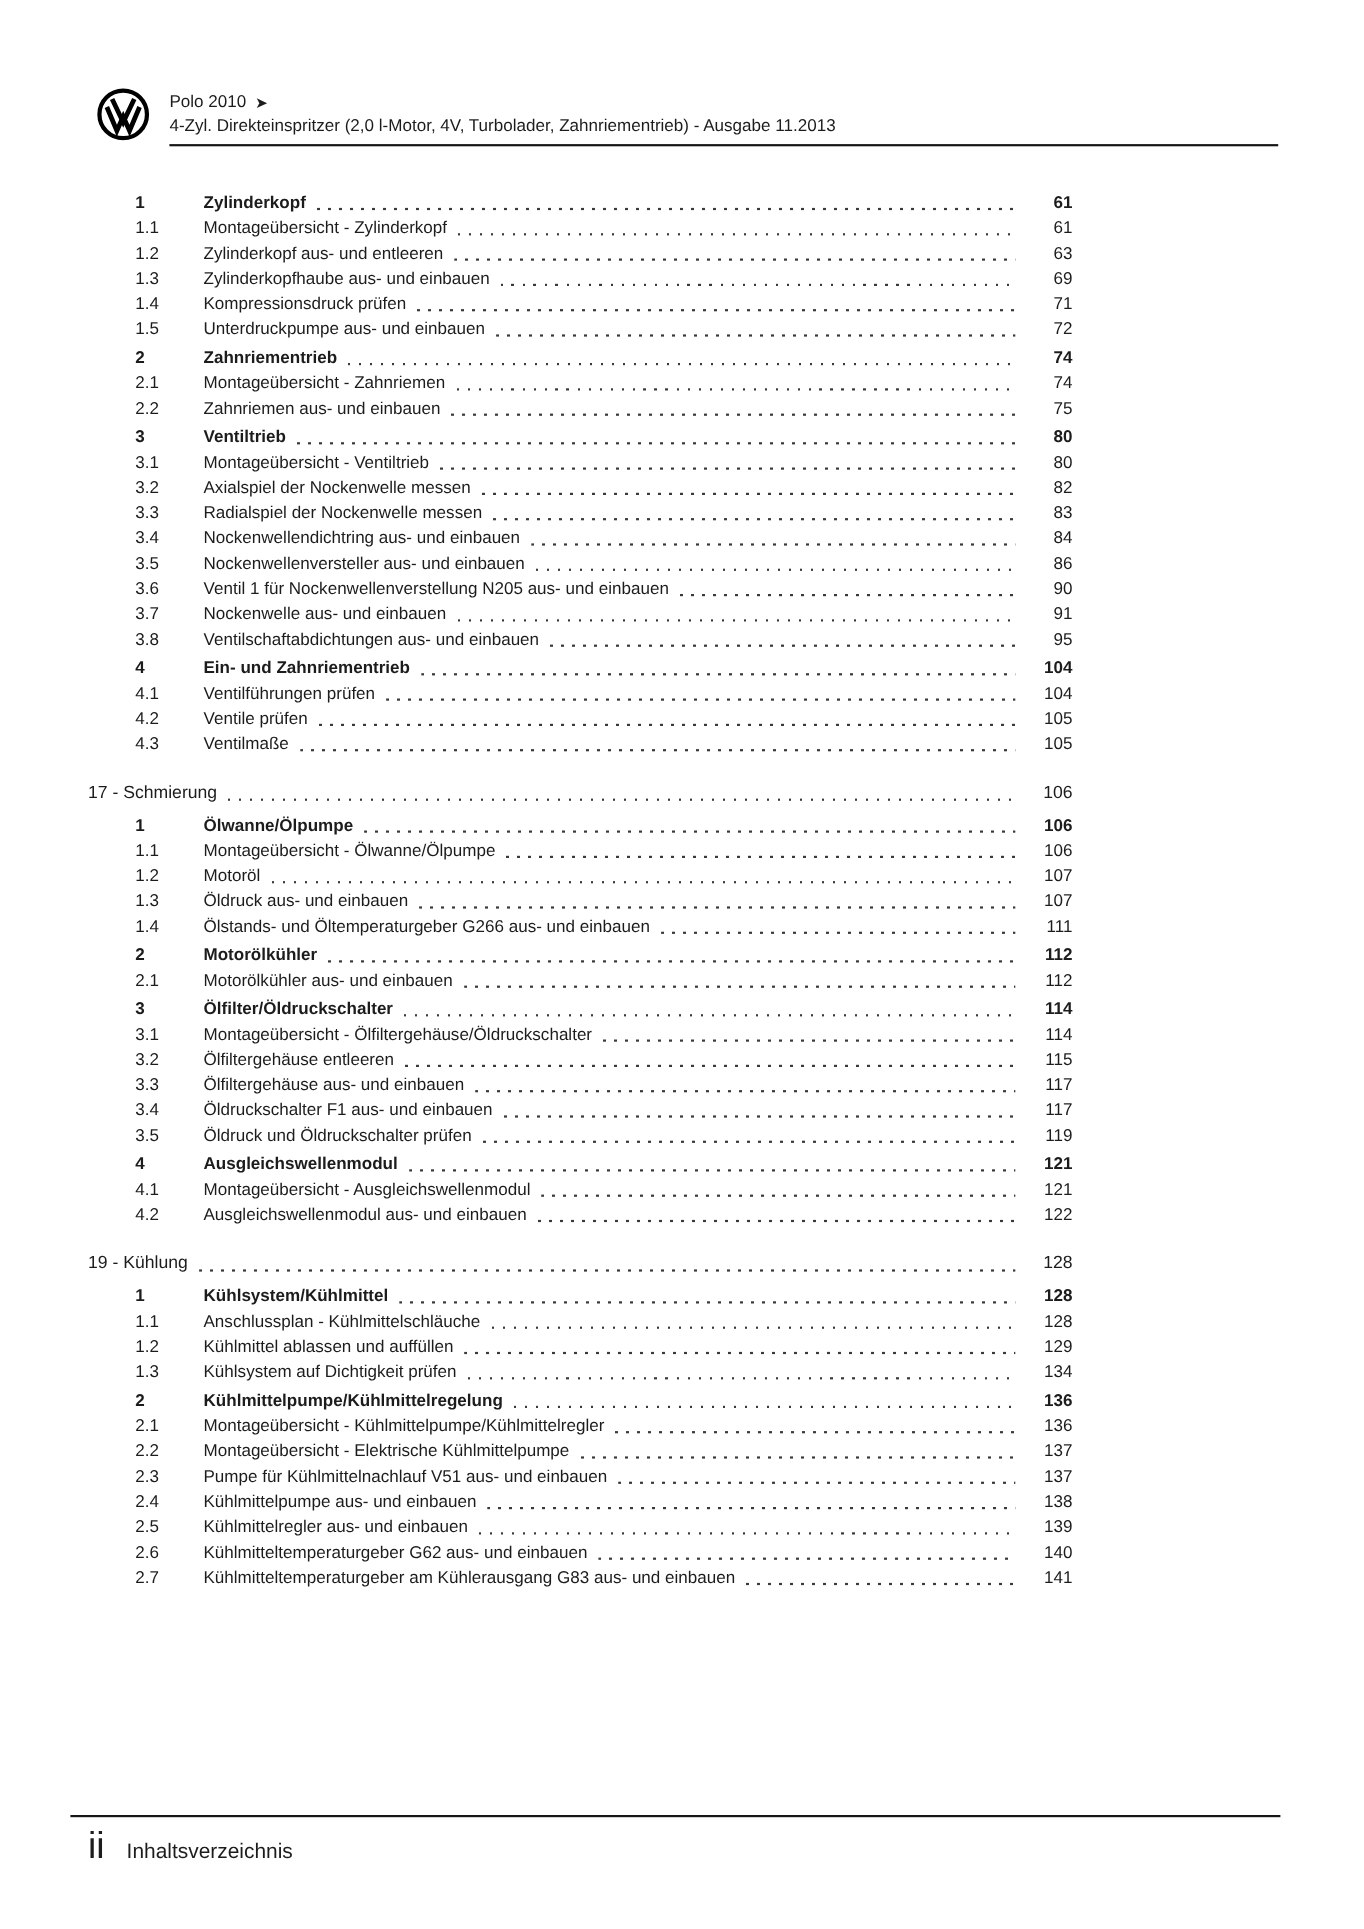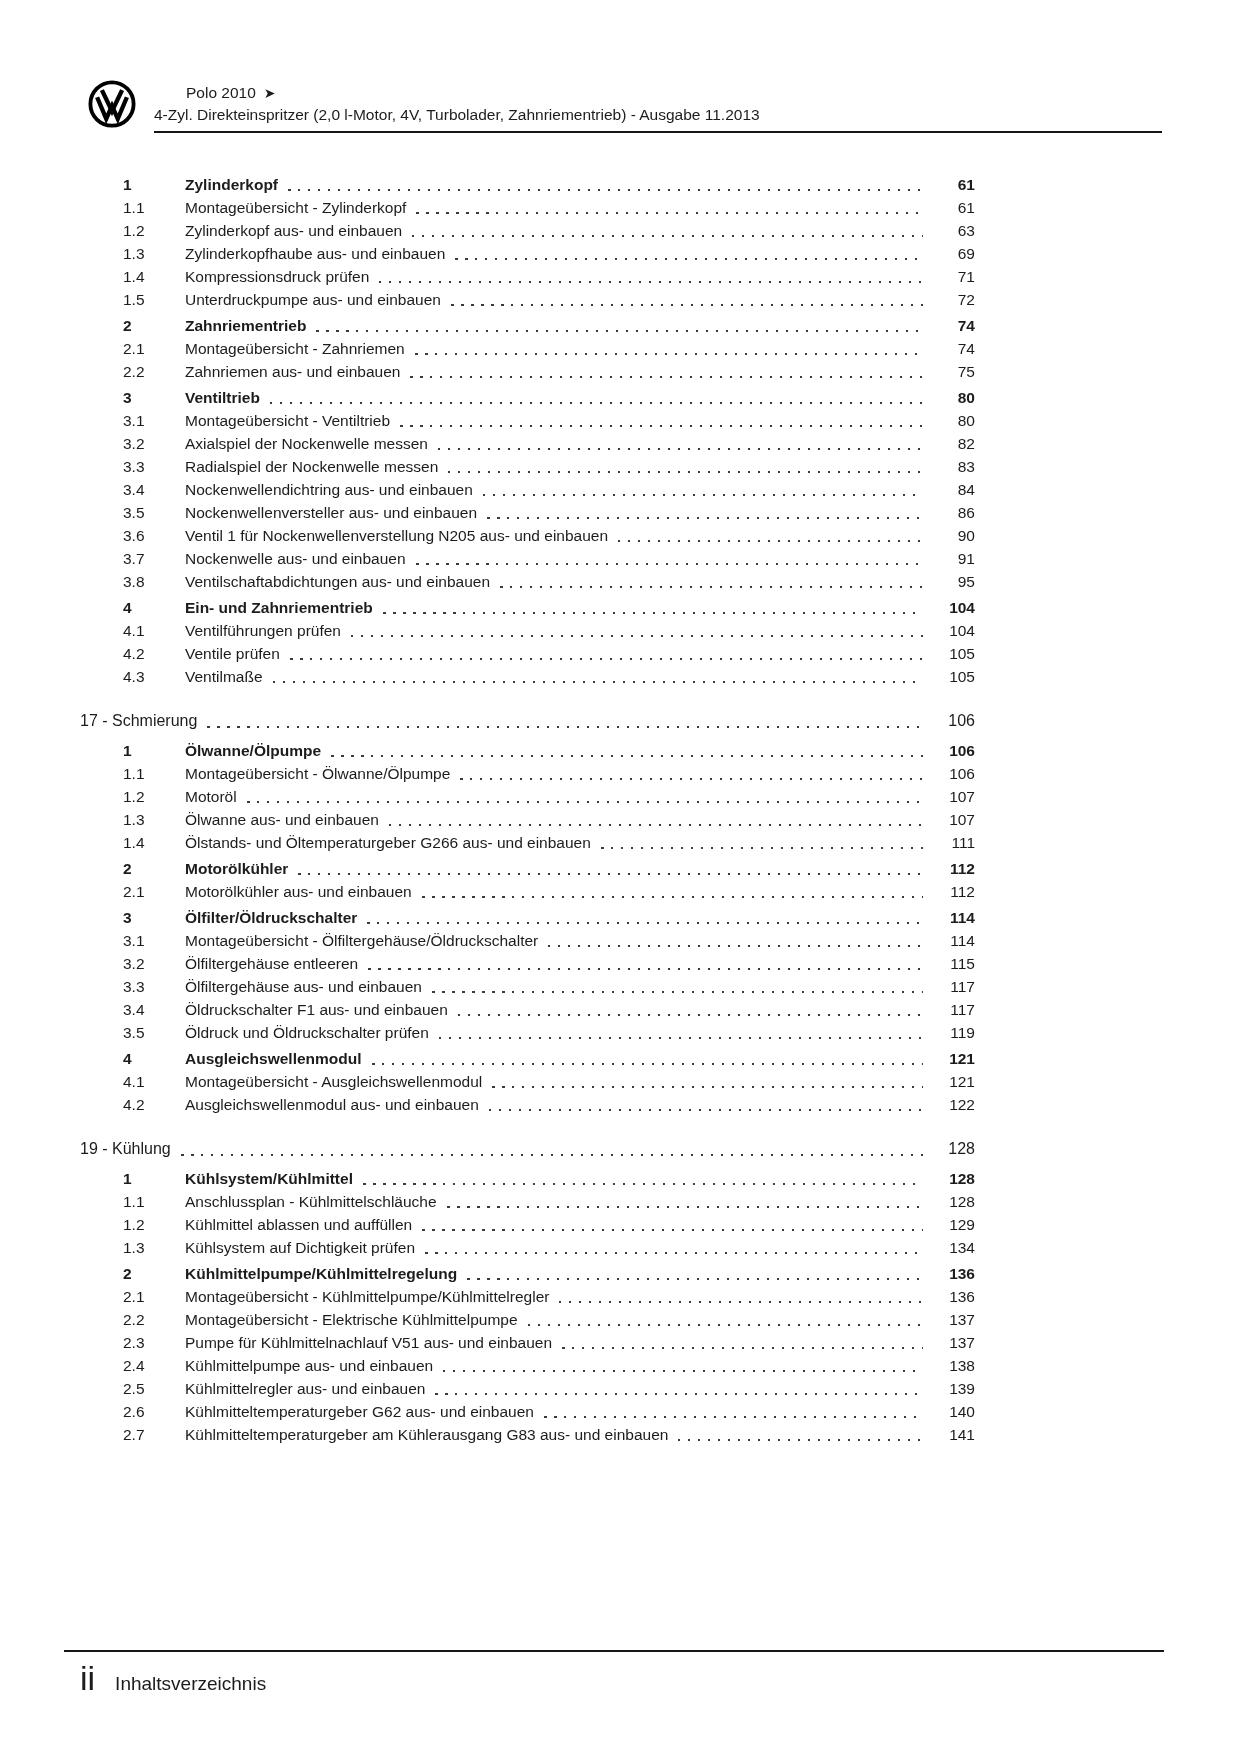--- a/index.html
+++ b/index.html
@@ -19,21 +19,21 @@
     position: absolute;
     top: 80px;
     left: 88px;
     right: 78px;
     display: flex;
     gap: 18px;
   }
   .logo { width: 48px; height: 48px; flex: none; }
   .logo svg { display: block; width: 100%; height: 100%; }
   .header-text { flex: 1; padding-top: 3px; }
-  .model-line { font-size: 15.5px; line-height: 20px; display: flex; align-items: center; gap: 8px; margin-left: 32px; }
+  .model-line { font-size: 15.5px; line-height: 20px; display: flex; align-items: center; gap: 8px; }
   .arrow { font-size: 14px; line-height: 20px; }
   .subtitle { font-size: 15.5px; line-height: 20px; margin-top: 2px; }
   .header-rule { border-top: 2px solid #161616; margin-top: 6px; }
 
   
   .toc {
     position: absolute;
     top: 170px;
     left: 80px;
     width: 895px;
@@ -115,21 +115,21 @@
         <span class="pagecol">61</span>
       </div>
       <div class="row sub">
         <span class="num">1.1</span>
         <span class="title">Montageübersicht - Zylinderkopf</span>
         <span class="leader"></span>
         <span class="pagecol">61</span>
       </div>
       <div class="row sub">
         <span class="num">1.2</span>
-        <span class="title">Zylinderkopf aus- und einbauen</span>
+        <span class="title">Zylinderkopf aus- und entleeren</span>
         <span class="leader"></span>
         <span class="pagecol">63</span>
       </div>
       <div class="row sub">
         <span class="num">1.3</span>
         <span class="title">Zylinderkopfhaube aus- und einbauen</span>
         <span class="leader"></span>
         <span class="pagecol">69</span>
       </div>
       <div class="row sub">
@@ -258,21 +258,21 @@
         <span class="pagecol">106</span>
       </div>
       <div class="row sub">
         <span class="num">1.2</span>
         <span class="title">Motoröl</span>
         <span class="leader"></span>
         <span class="pagecol">107</span>
       </div>
       <div class="row sub">
         <span class="num">1.3</span>
-        <span class="title">Ölwanne aus- und einbauen</span>
+        <span class="title">Öldruck aus- und einbauen</span>
         <span class="leader"></span>
         <span class="pagecol">107</span>
       </div>
       <div class="row sub">
         <span class="num">1.4</span>
         <span class="title">Ölstands- und Öltemperaturgeber G266 aus- und einbauen</span>
         <span class="leader"></span>
         <span class="pagecol">111</span>
       </div>
       <div class="row section">

